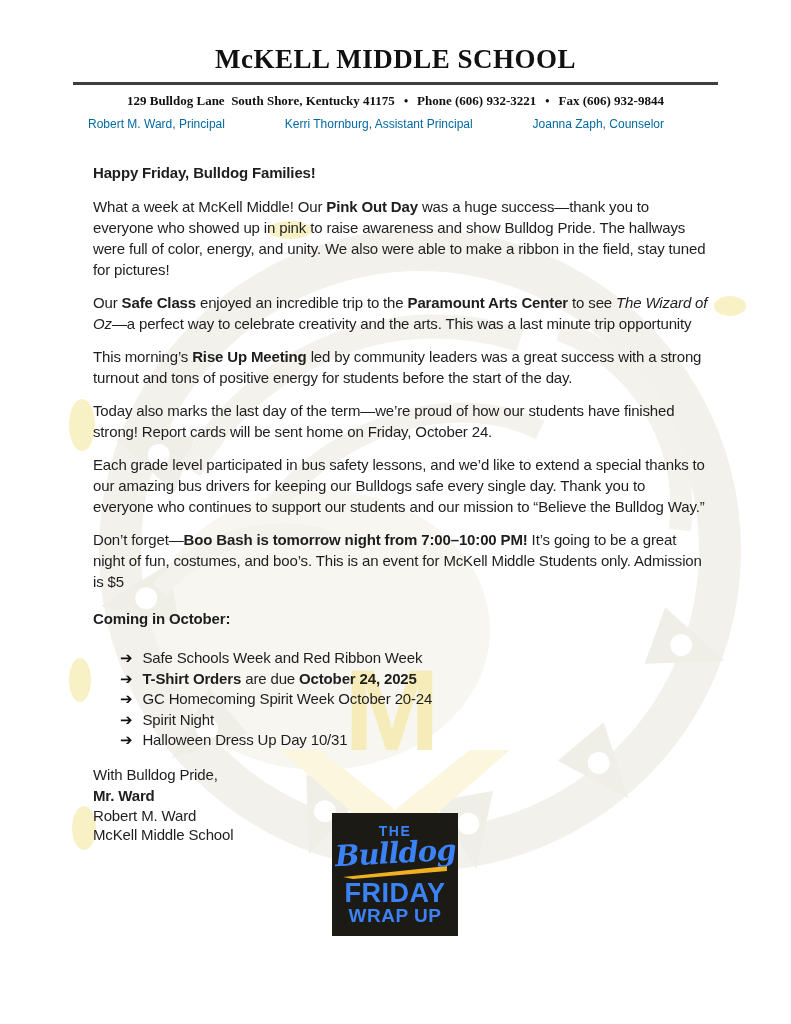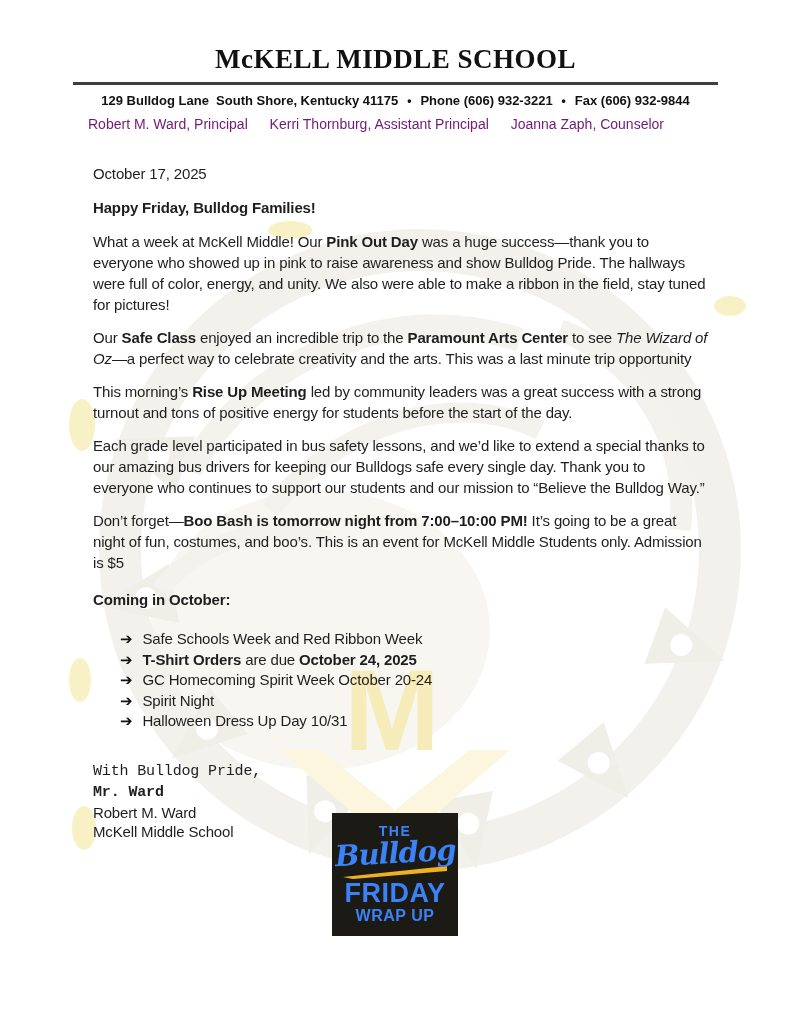--- a/index.html
+++ b/index.html
@@ -16,57 +16,58 @@
   .header{padding-top:44px;}
   .school-name{
     margin:0;text-align:center;
     font-family:"Liberation Serif",serif;
     font-size:27px;font-weight:700;letter-spacing:.5px;color:#111;
   }
   .rule{width:645px;margin:7px auto 0;border-top:3px solid #3e3e3e;}
   .contact{
     margin-top:8px;text-align:center;font-weight:700;font-size:13px;color:#111;
     white-space:pre;
+    font-family:Liberation Serif, serif;
   }
   .contact .dot{padding:0 9px;font-size:12px;}
   .staff{
     margin:8px 0 0 88px;width:576px;display:flex;justify-content:space-between;
-    font-size:14px;color:#701a75;white-space:pre;
+    font-size:12px;color:#0369a1;white-space:pre;
   }
 
   
   .body{margin:31px 0 0 93px;width:615px;font-size:15px;line-height:21px;letter-spacing:-0.15px;}
   .date{margin:0 0 13px 0;}
   .greeting{font-weight:700;margin:0 0 13px 0;}
   .para{margin:0 0 12px 0;}
   .b{font-weight:700;text-align:center;}
   .i{font-style:italic;}
   .list-heading{font-weight:700;margin:16px 0 19px 0;}
   .list{list-style:none;margin:0;padding:0 0 0 27px;}
   .li{display:flex;gap:10px;line-height:20.5px;}
   .arrow{color:#101010;font-size:15px;}
-  .closing{margin-top:29px;font-family:Liberation Mono, monospace;}
+  .closing{margin-top:13px;}
   .closing div{line-height:21px;}
   .signature{}
   .signature div{line-height:19.5px;}
 
   
   .logo{
     position:absolute;left:332px;top:813px;width:126px;height:123px;
     display:flex;flex-direction:column;align-items:center;justify-content:center;
     z-index:2;
   }
   .logo .l1{font-size:14px;font-weight:700;letter-spacing:1.5px;line-height:15px;margin-top:2px;}
   .logo .l2{
     font-family:"DejaVu Serif",serif;font-style:italic;font-weight:700;
     font-size:29px;line-height:29px;transform:rotate(-3deg);letter-spacing:-1px;
   }
   .logo .swoosh{margin-top:-2px;margin-bottom:3px;}
   .logo .l3{font-size:27px;font-weight:700;letter-spacing:.5px;line-height:22px;}
-  .logo .l4{font-size:16px;font-weight:700;letter-spacing:.5px;line-height:23px;}
+  .logo .l4{font-size:19px;font-weight:700;letter-spacing:.5px;line-height:23px;}
 </style>
 </head>
 <body>
 
 <div class="page">
 
   <svg class="watermark" width="720" height="760" viewBox="0 0 720 760" aria-hidden="true">
     <ellipse cx="280" cy="420" rx="170" ry="140" fill="#f7f6f0"></ellipse>
     <circle cx="380" cy="340" r="300" fill="none" stroke="#f2f1eb" stroke-width="42"></circle>
 
@@ -123,26 +124,26 @@
   <div class="content">
 
     <header class="header">
       <h1 class="school-name">McKELL MIDDLE SCHOOL</h1>
       <div class="rule"></div>
       <div class="contact"><span>129 Bulldog Lane  South Shore, Kentucky 41175</span><span class="dot">•</span><span>Phone (606) 932-3221</span><span class="dot">•</span><span>Fax (606) 932-9844</span></div>
       <div class="staff"><div>Robert M. Ward, Principal</div><div>Kerri Thornburg, Assistant Principal</div><div>Joanna Zaph, Counselor</div></div>
     </header>
 
     <main class="body">
-      <div class="date">October 17, 2025</div>
       <div class="greeting">Happy Friday, Bulldog Families!</div>
       <div>
           <p class="para"><span>What a week at McKell Middle! Our </span><span class="b">Pink Out Day</span><span> was a huge success—thank you to everyone who showed up in pink to raise awareness and show Bulldog Pride. The hallways were full of color, energy, and unity. We also were able to make a ribbon in the field, stay tuned for pictures!</span></p>
           <p class="para"><span>Our </span><span class="b">Safe Class</span><span> enjoyed an incredible trip to the </span><span class="b">Paramount Arts Center</span><span> to see </span><span class="i">The Wizard of Oz</span><span>—a perfect way to celebrate creativity and the arts. This was a last minute trip opportunity</span></p>
           <p class="para"><span>This morning’s </span><span class="b">Rise Up Meeting</span><span> led by community leaders was a great success with a strong turnout and tons of positive energy for students before the start of the day.</span></p>
+          <p class="para"><span>Today also marks the last day of the term—we’re proud of how our students have finished strong! Report cards will be sent home on Friday, October 24.</span></p>
           <p class="para"><span>Each grade level participated in bus safety lessons, and we’d like to extend a special thanks to our amazing bus drivers for keeping our Bulldogs safe every single day.  Thank you to everyone who continues to support our students and our mission to “Believe the Bulldog Way.”</span></p>
           <p class="para"><span>Don’t forget—</span><span class="b">Boo Bash is tomorrow night from 7:00–10:00 PM!</span><span> It’s going to be a great night of fun, costumes, and boo’s. This is an event for McKell Middle Students only. Admission is $5</span></p>
         </div>
       <div class="list-heading">Coming in October:</div>
       <ul class="list">
           <li class="li">
             <span class="arrow">➔</span>
             <span><span>Safe Schools Week and Red Ribbon Week</span></span>
           </li>
           <li class="li">

